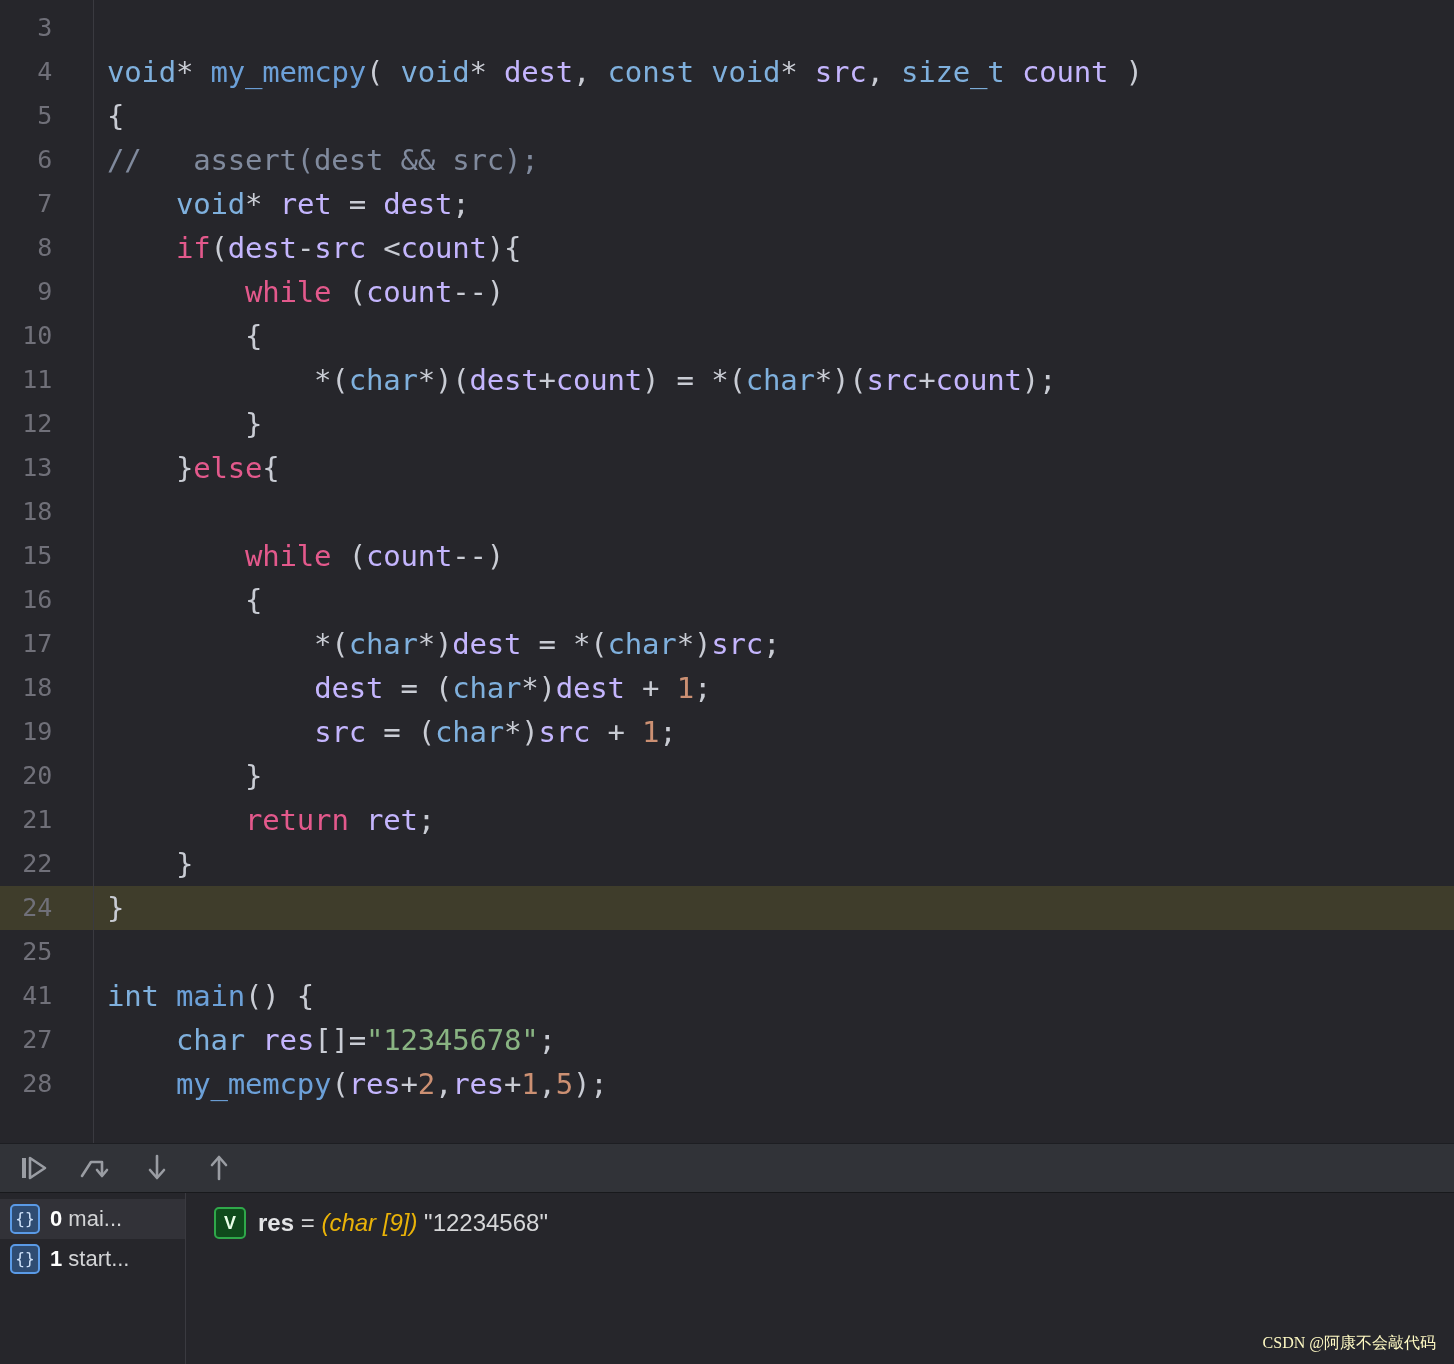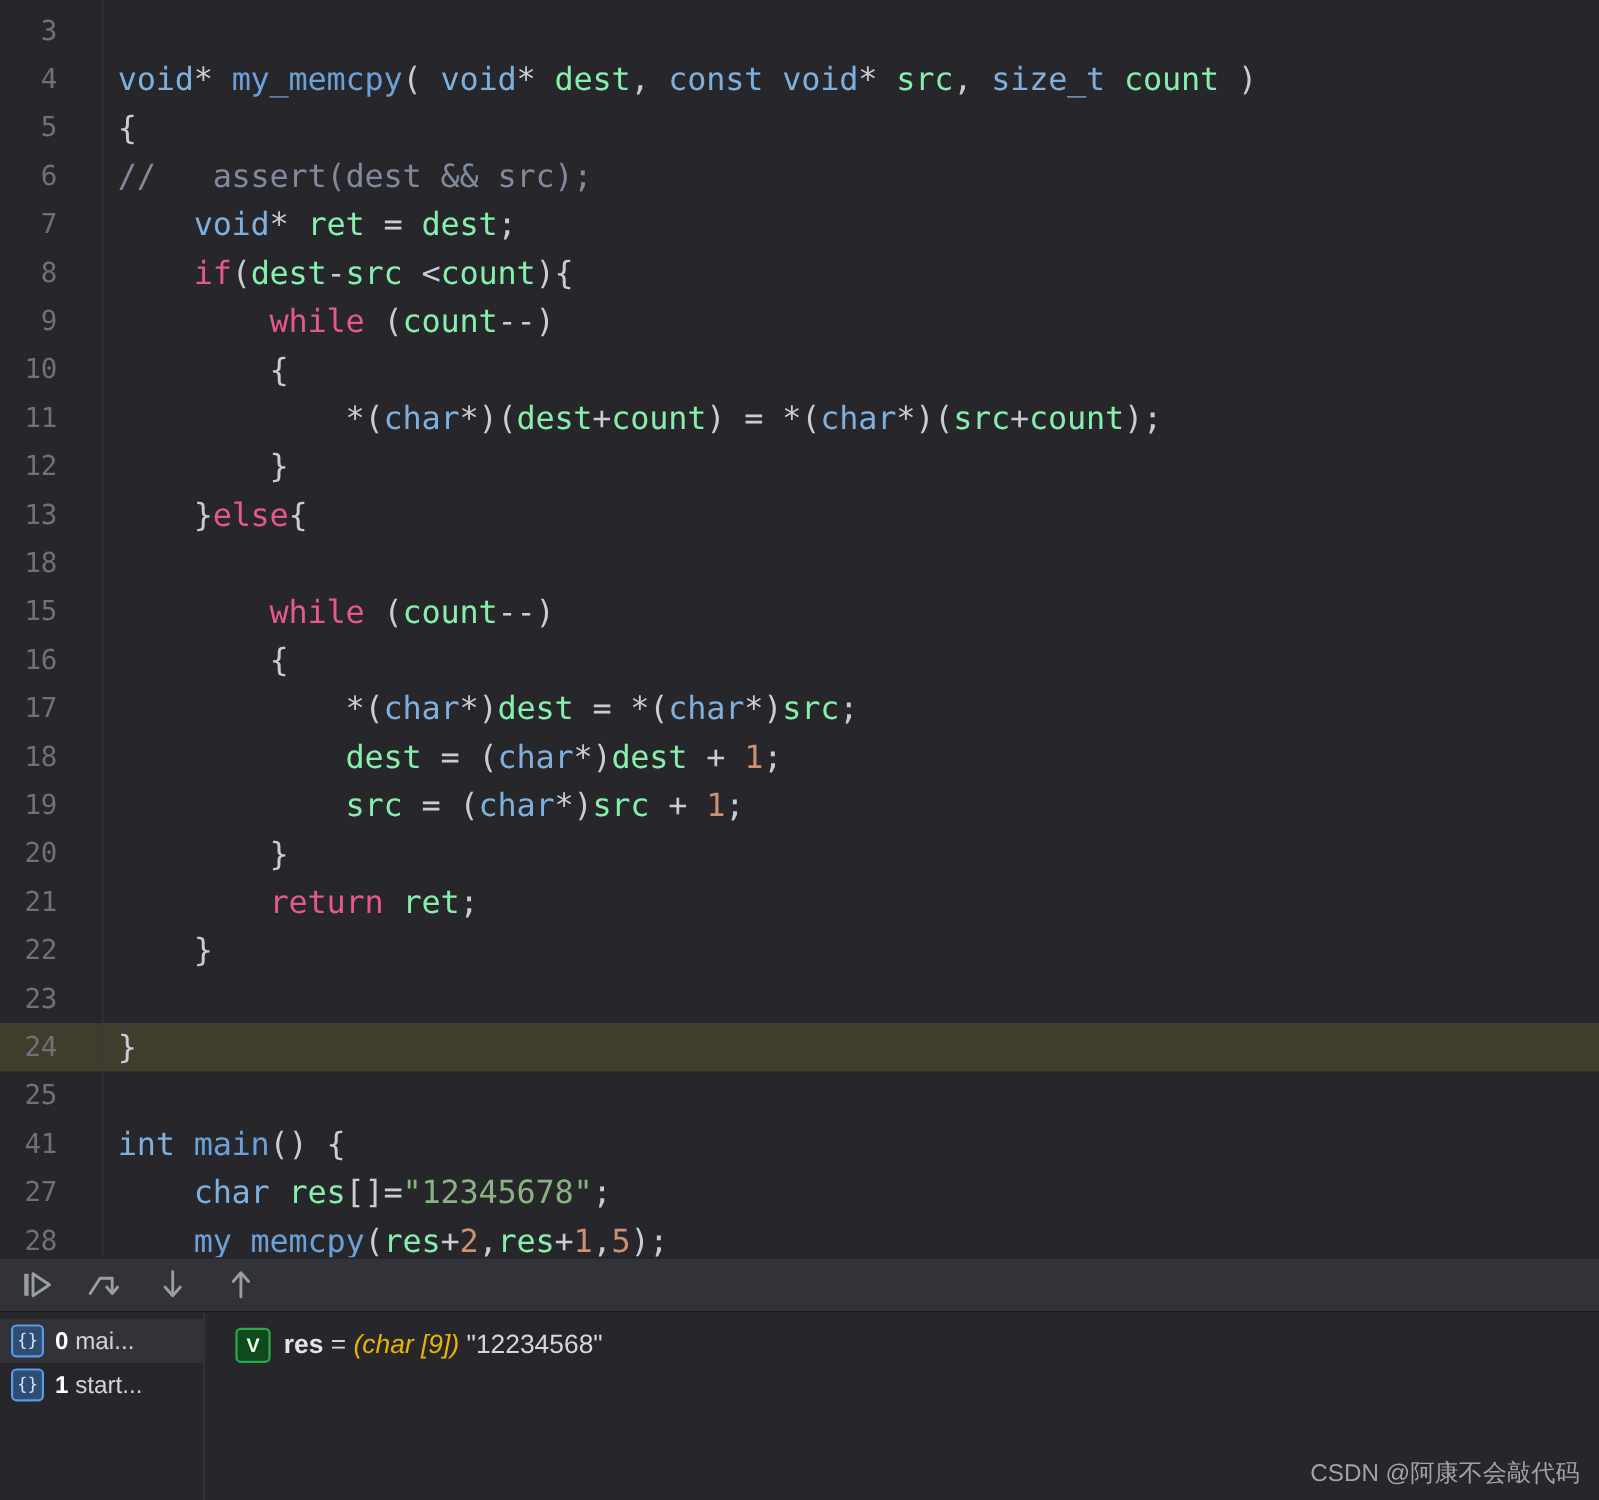--- a/index.html
+++ b/index.html
@@ -63,21 +63,21 @@
   .ltext {
     position: absolute;
     left: 107px;
     top: 0;
     color: #bcbec4;
   }
 
   
   .kw   { color: #e3598c; font-weight: normal; }
   .fn   { color: #6ca0d8; }
-  .var  { color: #86efac; }
+  .var  { color: #c4b5fd; }
   .typ  { color: #7fb0dd; margin-top: 29px; }
   .com  { color: #808a9d; font-style: normal; }
   .str  { color: #89b482; }
   .num  { color: #cc9073; }
   .pun  { color: #c9ccd4; }
 
   
   #debug-toolbar {
     height: 48px;
     background: #313338;
@@ -183,23 +183,23 @@
   }
   .var-name { font-weight: bold; color: #e3e4e6; }
   .var-eq   { color: #d6d7d9; }
   .var-type { color: #eab308; font-style: italic; }
   .var-val  { color: #d6d7d9; }
 
   #watermark {
     position: absolute;
     right: 18px;
     bottom: 10px;
-    font-family: Liberation Sans, sans-serif;
-    font-size: 22px;
-    color: #a3a3a3;
+    font-family: Liberation Serif, serif;
+    font-size: 16px;
+    color: #fef9c3;
     white-space: nowrap;
   }
 </style>
 </head>
 <body>
 
 <div id="app">
 
   <div id="editor">
     <div id="gutter-rule"></div>
@@ -218,21 +218,20 @@
         <div class="code-line"><span class="lnum">13</span><span class="ltext"><span class="pun">    }</span><span class="kw">else</span><span class="pun">{</span></span></div>
         <div class="code-line"><span class="lnum">18</span><span class="ltext"></span></div>
         <div class="code-line"><span class="lnum">15</span><span class="ltext"><span class="pun">        </span><span class="kw">while</span><span class="pun"> (</span><span class="var">count</span><span class="pun">--)</span></span></div>
         <div class="code-line"><span class="lnum">16</span><span class="ltext"><span class="pun">        {</span></span></div>
         <div class="code-line"><span class="lnum">17</span><span class="ltext"><span class="pun">            *(</span><span class="typ">char</span><span class="pun">*)</span><span class="var">dest</span><span class="pun"> = *(</span><span class="typ">char</span><span class="pun">*)</span><span class="var">src</span><span class="pun">;</span></span></div>
         <div class="code-line"><span class="lnum">18</span><span class="ltext"><span class="pun">            </span><span class="var">dest</span><span class="pun"> = (</span><span class="typ">char</span><span class="pun">*)</span><span class="var">dest</span><span class="pun"> + </span><span class="num">1</span><span class="pun">;</span></span></div>
         <div class="code-line"><span class="lnum">19</span><span class="ltext"><span class="pun">            </span><span class="var">src</span><span class="pun"> = (</span><span class="typ">char</span><span class="pun">*)</span><span class="var">src</span><span class="pun"> + </span><span class="num">1</span><span class="pun">;</span></span></div>
         <div class="code-line"><span class="lnum">20</span><span class="ltext"><span class="pun">        }</span></span></div>
         <div class="code-line"><span class="lnum">21</span><span class="ltext"><span class="pun">        </span><span class="kw">return</span><span class="pun"> </span><span class="var">ret</span><span class="pun">;</span></span></div>
         <div class="code-line"><span class="lnum">22</span><span class="ltext"><span class="pun">    }</span></span></div>
-        <div class="code-line"><span class="lnum">23</span><span class="ltext"></span></div>
         <div class="code-line exec"><span class="lnum">24</span><span class="ltext"><span class="pun">}</span></span></div>
         <div class="code-line"><span class="lnum">25</span><span class="ltext"></span></div>
         <div class="code-line"><span class="lnum">41</span><span class="ltext"><span class="typ">int </span><span class="fn">main</span><span class="pun">() {</span></span></div>
         <div class="code-line"><span class="lnum">27</span><span class="ltext"><span class="pun">    </span><span class="typ">char </span><span class="var">res</span><span class="pun">[]=</span><span class="str">"12345678"</span><span class="pun">;</span></span></div>
         <div class="code-line"><span class="lnum">28</span><span class="ltext"><span class="pun">    </span><span class="fn">my_memcpy</span><span class="pun">(</span><span class="var">res</span><span class="pun">+</span><span class="num">2</span><span class="pun">,</span><span class="var">res</span><span class="pun">+</span><span class="num">1</span><span class="pun">,</span><span class="num">5</span><span class="pun">);</span></span></div>
       </div>
   </div>
 
   <div id="debug-toolbar">
     <div class="dbg-btn" title="Resume Program">

